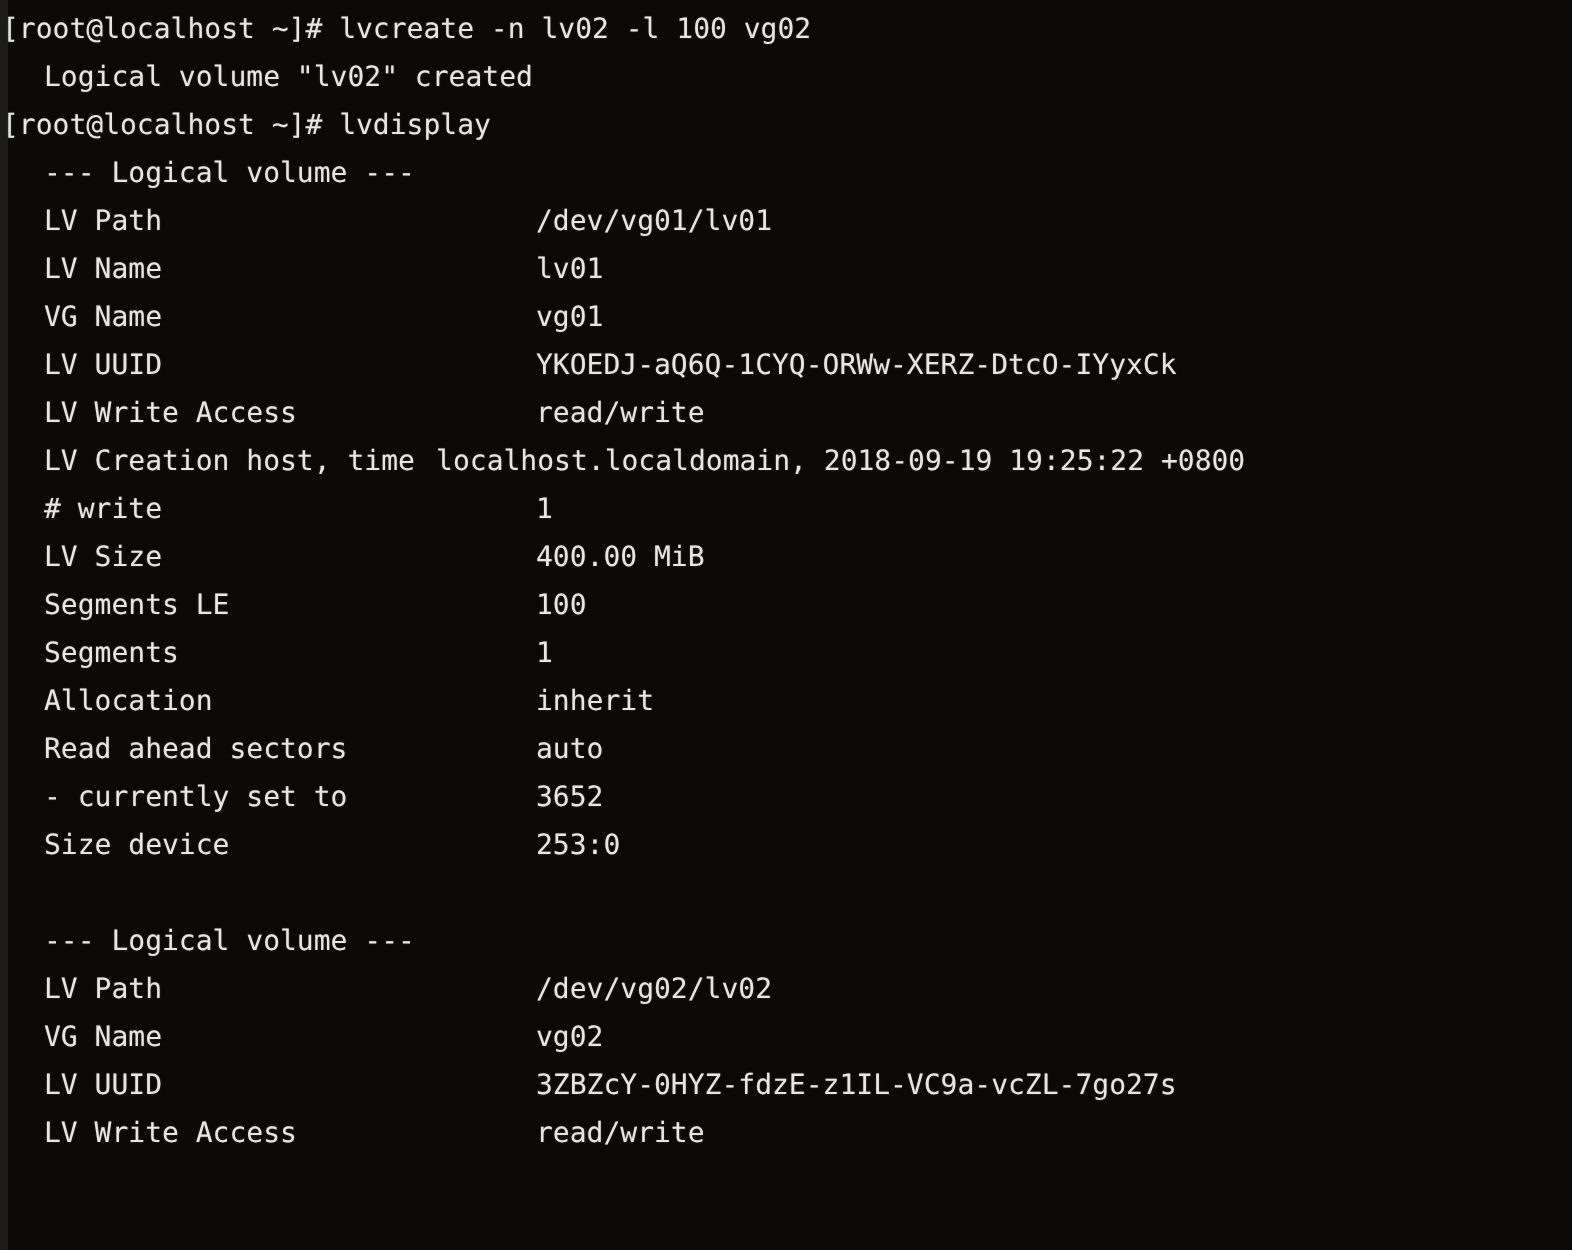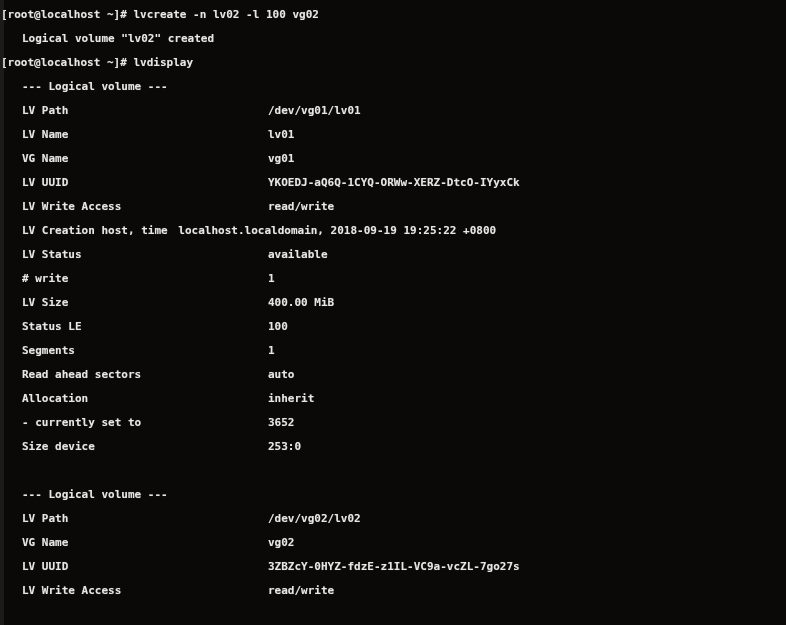--- a/index.html
+++ b/index.html
@@ -39,26 +39,25 @@
   #screen {
     position: absolute;
     left: 0;
     top: 3px;
     width: 786px;
   }
 
   .line {
     height: 24px;
     line-height: 24px;
-    font-size: 11px;
+    font-size: 14px;
     letter-spacing: 0px;
     color: #e6e6e6;
     white-space: pre;
     text-shadow: 0 0 1px rgba(255,255,255,0.25);
-    font-weight: bold;
   }
 
   
   .line.prompt {
     padding-left: 1px;
   }
 
   
   .line.out {
     padding-left: 22px;
@@ -96,27 +95,26 @@
       <div class="line prompt">[root@localhost ~]# lvcreate -n lv02 -l 100 vg02</div>
       <div class="line out">Logical volume "lv02" created</div>
       <div class="line prompt">[root@localhost ~]# lvdisplay</div>
       <div class="line out">--- Logical volume ---</div>
       <div class="line out"><span class="label">LV Path</span><span class="value">/dev/vg01/lv01</span></div>
       <div class="line out"><span class="label">LV Name</span><span class="value">lv01</span></div>
       <div class="line out"><span class="label">VG Name</span><span class="value">vg01</span></div>
       <div class="line out"><span class="label">LV UUID</span><span class="value">YKOEDJ-aQ6Q-1CYQ-ORWw-XERZ-DtcO-IYyxCk</span></div>
       <div class="line out"><span class="label">LV Write Access</span><span class="value">read/write</span></div>
       <div class="line out"><span class="label wide">LV Creation host, time</span><span class="value">localhost.localdomain, 2018-09-19 19:25:22 +0800</span></div>
-      <div class="line out"><span class="label">LV Status</span><span class="value">available</span></div>
       <div class="line out"><span class="label"># write</span><span class="value">1</span></div>
       <div class="line out"><span class="label">LV Size</span><span class="value">400.00 MiB</span></div>
-      <div class="line out"><span class="label">Status LE</span><span class="value">100</span></div>
+      <div class="line out"><span class="label">Segments LE</span><span class="value">100</span></div>
       <div class="line out"><span class="label">Segments</span><span class="value">1</span></div>
+      <div class="line out"><span class="label">Allocation</span><span class="value">inherit</span></div>
       <div class="line out"><span class="label">Read ahead sectors</span><span class="value">auto</span></div>
-      <div class="line out"><span class="label">Allocation</span><span class="value">inherit</span></div>
       <div class="line out"><span class="label">- currently set to</span><span class="value">3652</span></div>
       <div class="line out"><span class="label">Size device</span><span class="value">253:0</span></div>
       <div class="line blank">&nbsp;</div>
       <div class="line out">--- Logical volume ---</div>
       <div class="line out"><span class="label">LV Path</span><span class="value">/dev/vg02/lv02</span></div>
       <div class="line out"><span class="label">VG Name</span><span class="value">vg02</span></div>
       <div class="line out"><span class="label">LV UUID</span><span class="value">3ZBZcY-0HYZ-fdzE-z1IL-VC9a-vcZL-7go27s</span></div>
       <div class="line out"><span class="label">LV Write Access</span><span class="value">read/write</span></div>
     </div>
 </div>

